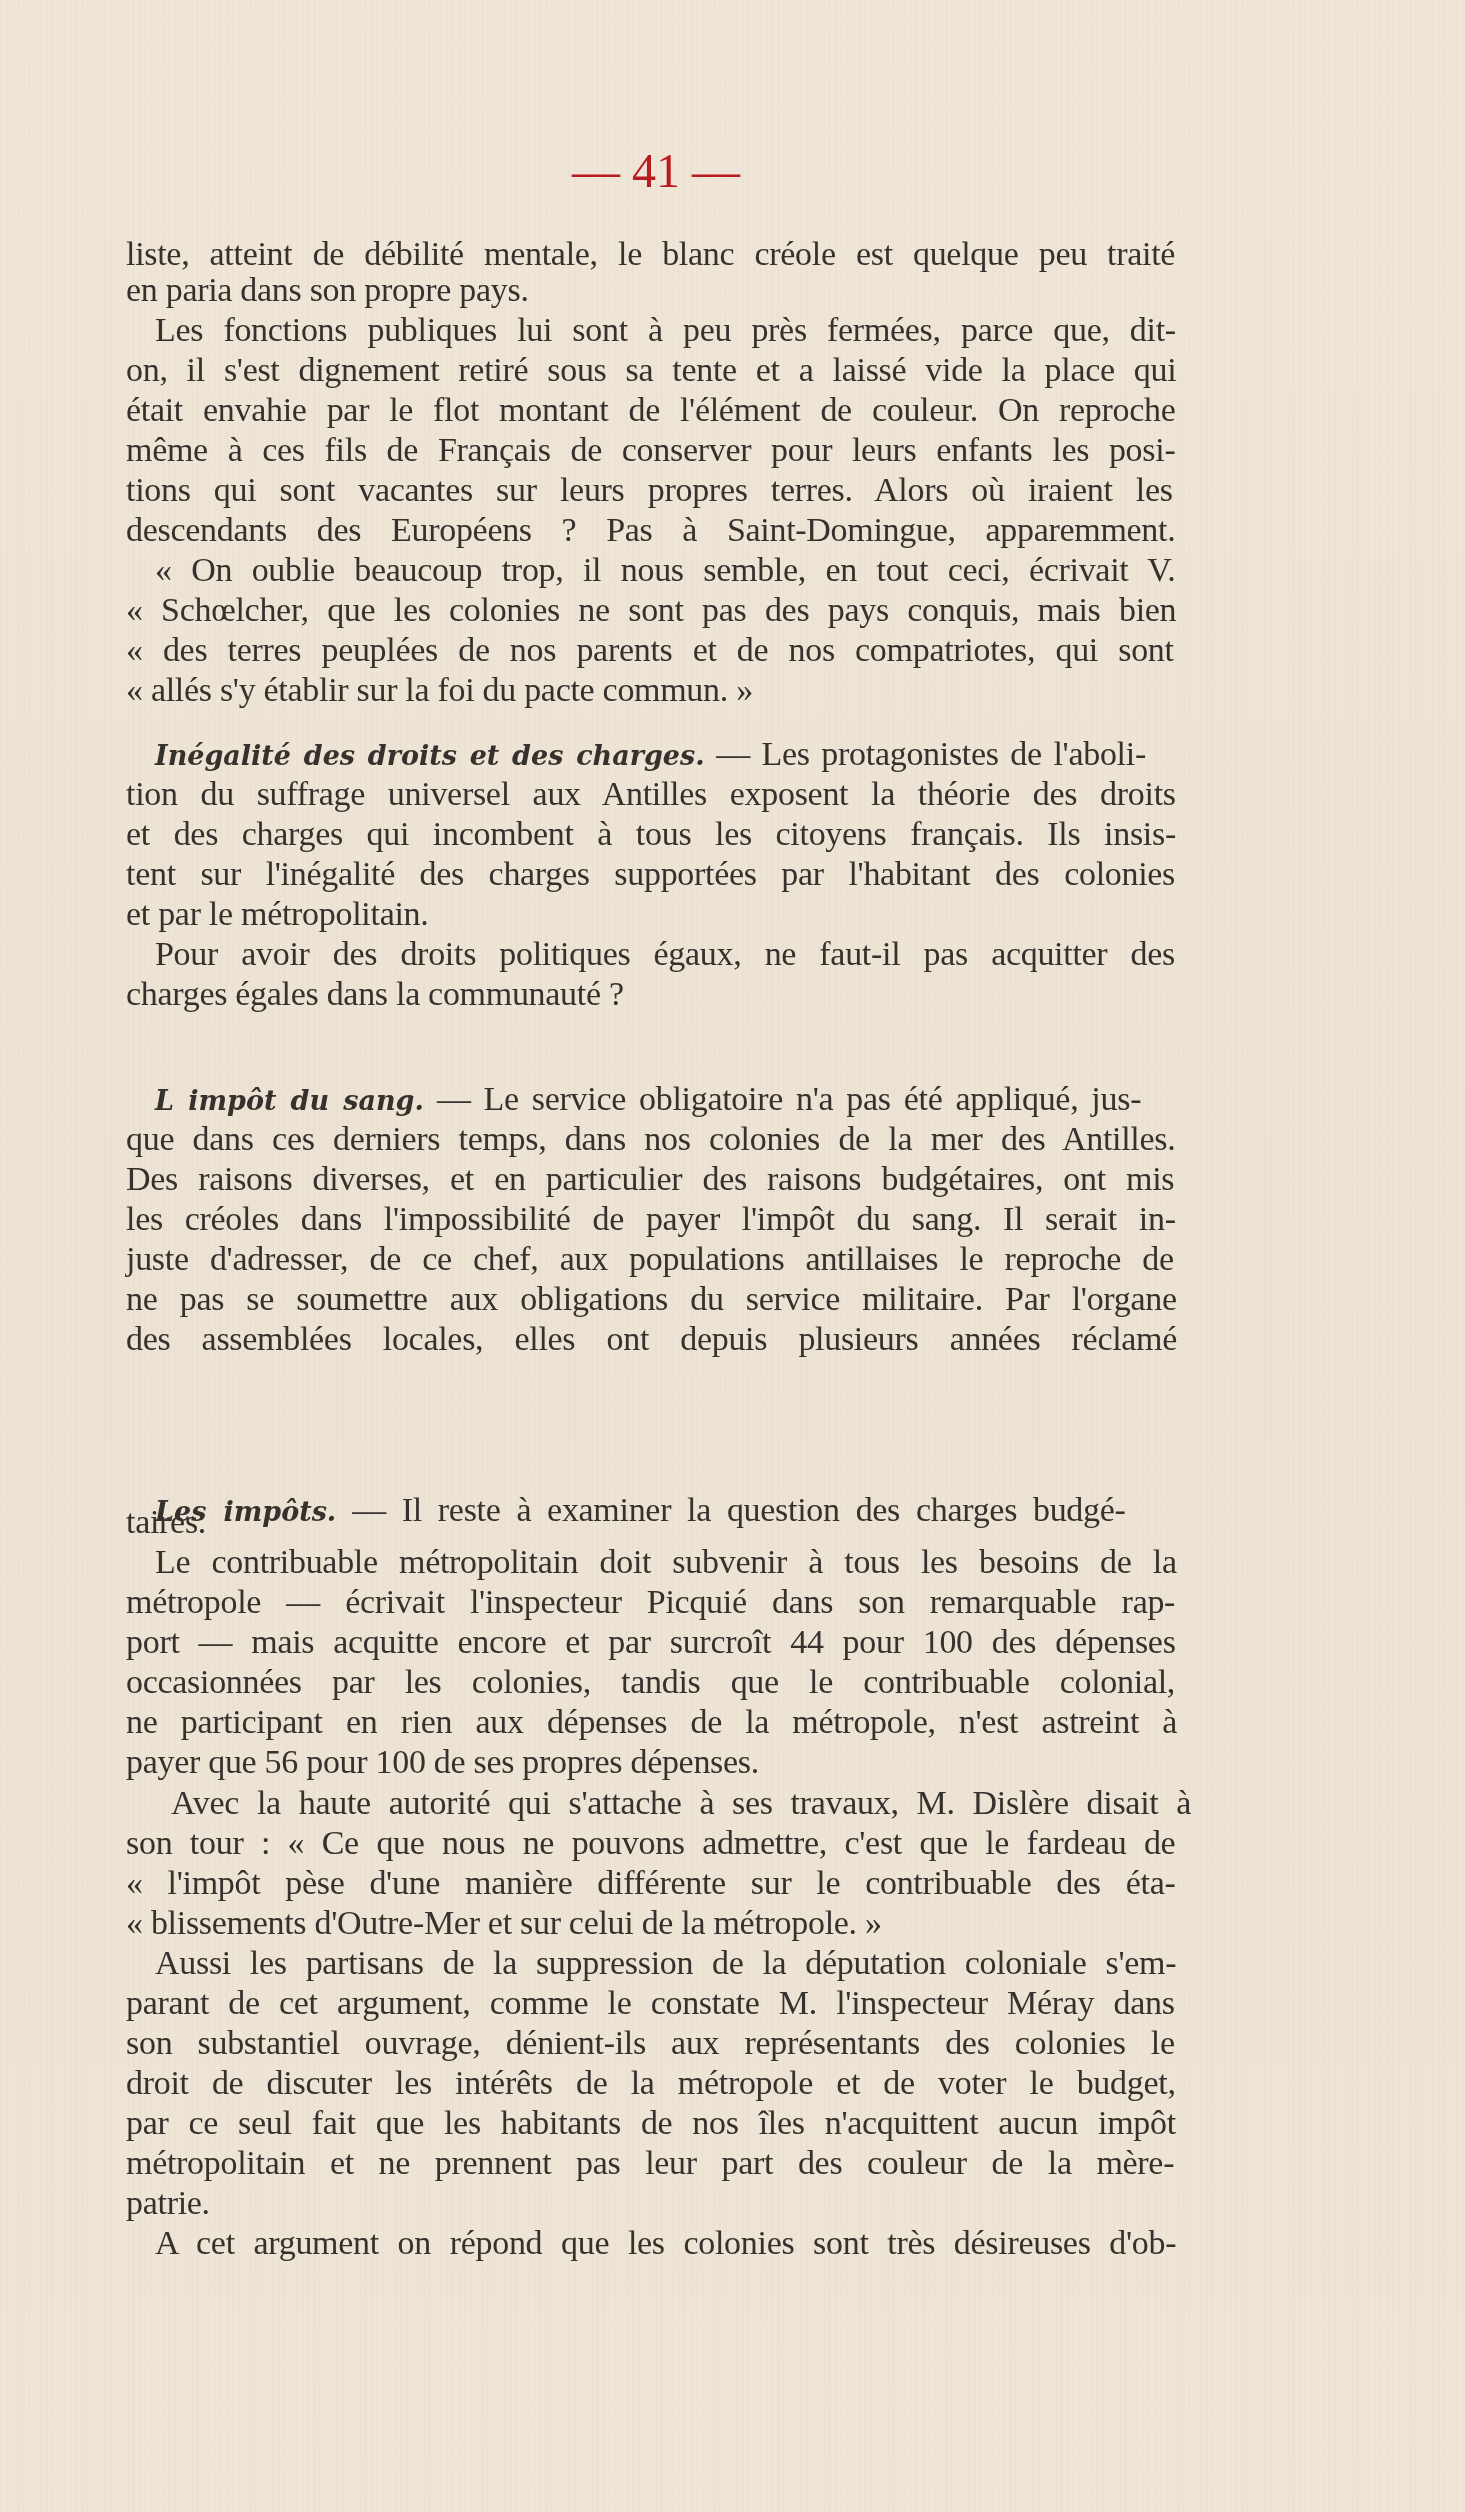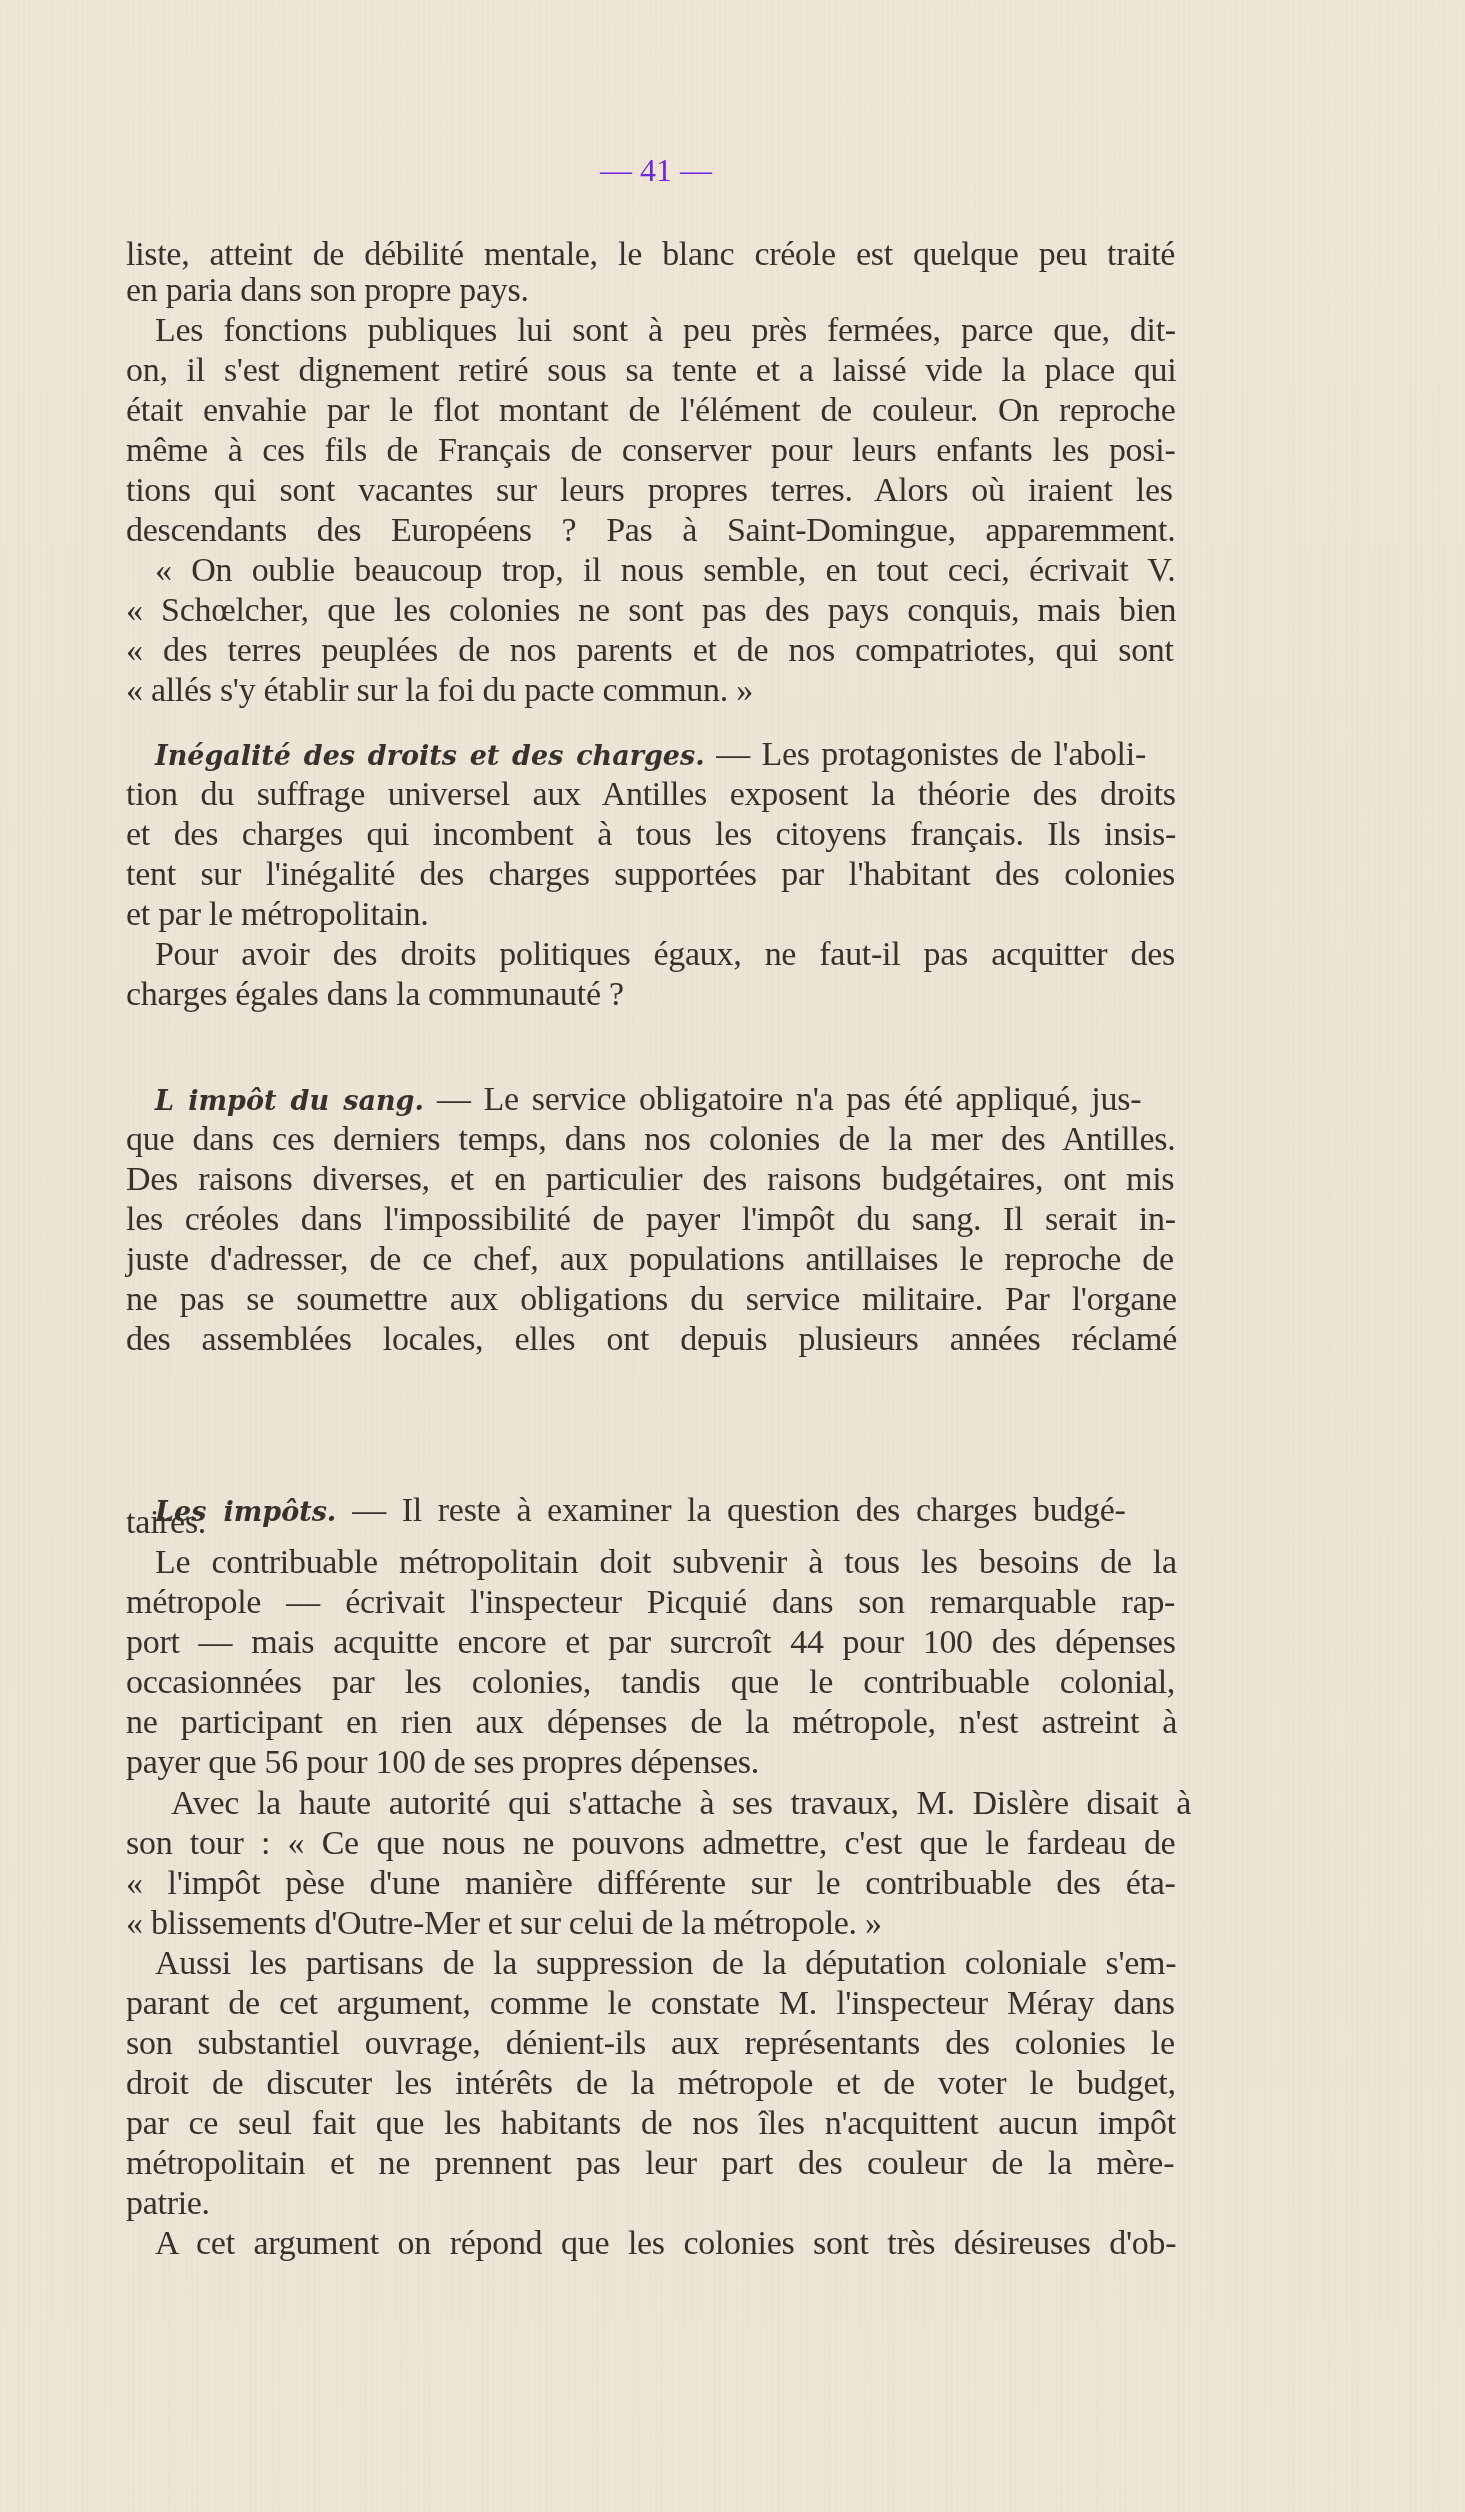--- a/index.html
+++ b/index.html
@@ -8,21 +8,21 @@
     background: #ede4d6;
     background-image:
       repeating-linear-gradient(90deg, rgba(120,100,70,0.025) 0px, rgba(120,100,70,0.025) 1.3px, transparent 1.3px, transparent 5.8px),
       linear-gradient(180deg, #efe6d8 0%, #ece3d5 50%, #eee5d7 100%);
     color: #35312c;
     font-family: "Liberation Serif", "DejaVu Serif", serif;
   }
   .page { position: absolute; left: 0; top: 0; width: 1465px; height: 2512px; }
   .folio {
     position: absolute; top: 150px; left: 0; width: 1312px; text-align: center;
-    font-size: 32px; line-height: 41px; color: #6d28d9;
+    font-size: 48px; line-height: 41px; color: #b91c1c;
   }
   .line {
     position: absolute; left: 126px; width: 1037px; height: 40px;
     font-size: 34px; line-height: 40px; white-space: nowrap;
     text-align: justify; text-align-last: justify;
     letter-spacing: -0.3px;
   }
   .line.indent { left: 155px; width: 1008px; }
   .line.last { text-align-last: left; }
   .hd { font-family: "DejaVu Serif", "Liberation Serif", serif; font-style: italic; font-weight: bold; font-size: 27px; letter-spacing: 0; }

